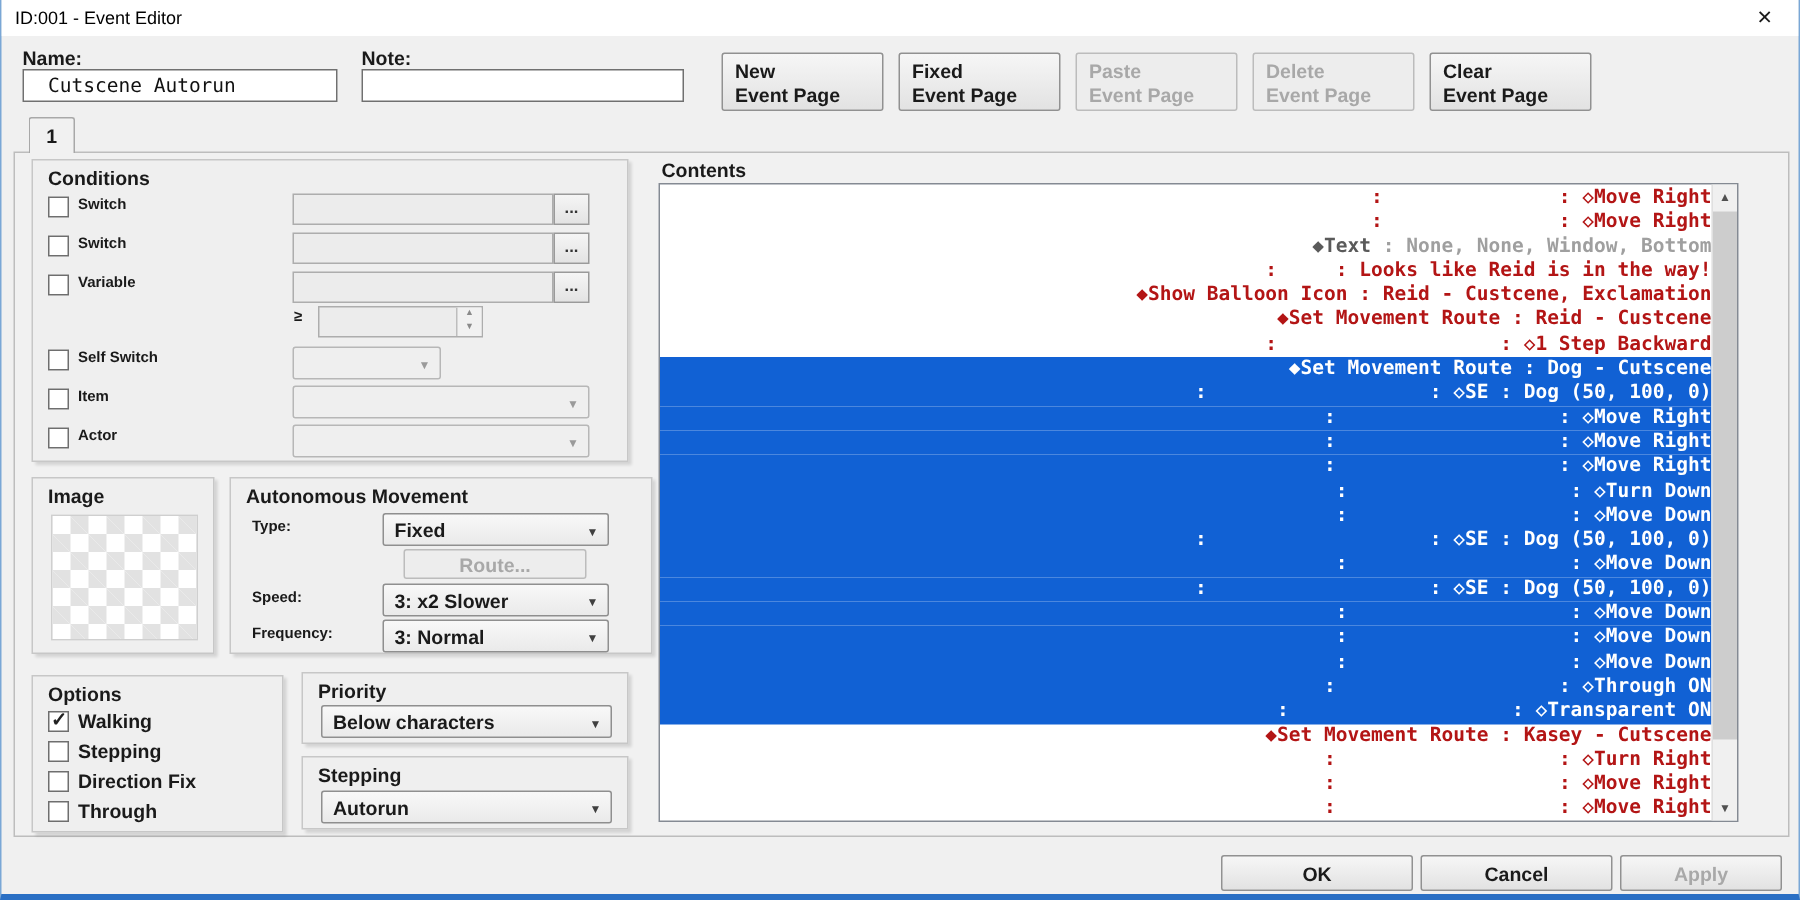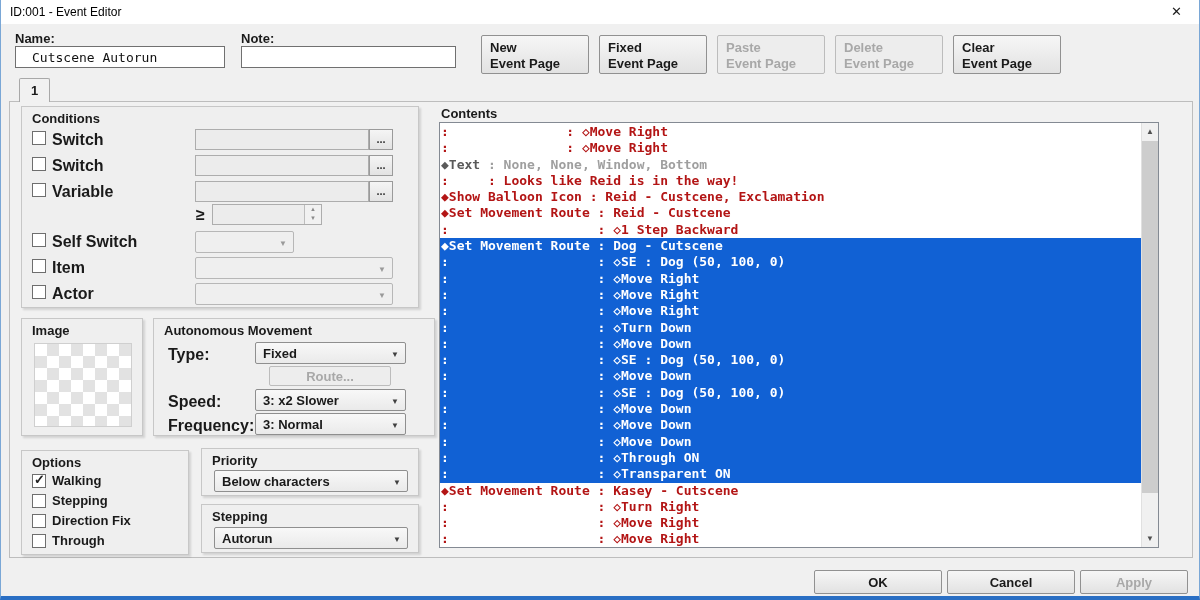--- a/index.html
+++ b/index.html
@@ -9,21 +9,21 @@
   }
   html,body{ width:1200px; height:600px; overflow:hidden; }
   body{ font-family:"Liberation Sans",sans-serif; background:#fff; }
   .window{ position:relative; width:1200px; height:600px; background:#f0f0f0;
     border-left:1px solid #7aa7d6; border-right:1px solid #7aa7d6; border-bottom:4px solid #2a6fc4; overflow:hidden;}
   .titlebar{ position:absolute; left:0; top:0; width:100%; height:24px; background:#ffffff; }
   .title{ position:absolute; left:9px; top:0; line-height:24px; font-size:12px; color:#000; }
   .close-btn{ position:absolute; right:0; top:0; width:45px; height:24px; text-align:center; line-height:24px; font-size:13px; color:#1a1a1a; cursor:default; }
 
   .lbl{ position:absolute; font-size:13px; font-weight:bold; color:#1a1a1a; }
-  .lblr{ position:absolute; font-size:16px; font-weight:bold; color:#1a1a1a; }
+  .lblr{ position:absolute; font-size:10px; font-weight:bold; color:#1a1a1a; }
   .input{ position:absolute; background:#fff; border:1px solid #707070; font:13px "DejaVu Sans Mono","DejaVu Sans",monospace; padding:2px 16px; color:#111; }
 
   .page-btns{ position:absolute; left:480px; top:35px; display:flex; gap:10px;border-radius:10px; }
   .pbtn{ width:108px; height:39px; background:linear-gradient(#f6f6f6,#e2e2e2); border:1px solid #919191; border-radius:2px;
     text-align:left; padding:3px 0 0 8px; font-family:inherit; font-weight:bold; font-size:13px; line-height:16px; color:#1a1a1a; }
   .pbtn.disabled{ color:#a8a8a8; background:#ededed; border-color:#bcbcbc; }
 
   .tab{ position:absolute; left:18px; top:78px; width:31px; height:24px; background:#f1f1f1; border:1px solid #a8a8a8; border-bottom:0;
     border-radius:2px 2px 0 0; text-align:center; font-weight:bold; font-size:13px; line-height:23px; z-index:2; color:#1a1a1a;}
   .panel{ position:absolute; left:8px; top:101px; width:1184px; height:457px; background:#f1f1f1; border:1px solid #bdbdbd; }
@@ -55,21 +55,21 @@
     font-family:inherit; font-size:13px; font-weight:bold; color:#1a1a1a; text-align:center; }
   .btn.disabled{ color:#a8a8a8; background:#ededed; border-color:#bcbcbc; }
 
   .checker{ position:absolute; background-color:#fff;
     background-image:linear-gradient(45deg,#e2e2e2 25%,transparent 25%,transparent 75%,#e2e2e2 75%),
                      linear-gradient(45deg,#e2e2e2 25%,transparent 25%,transparent 75%,#e2e2e2 75%);
     background-size:24px 24px; background-position:0 0,12px 12px; border:1px solid #cfcfcf; }
 
   .contents-list{ position:absolute; left:438px; top:122px; width:720px; height:426px; background:#fff; border:1px solid #848a93; overflow:hidden; }
   .rows{ position:absolute; left:0; top:1px; right:17px; }
-  .crow{ height:16.3px; line-height:16.3px; white-space:pre; font:bold 13px "DejaVu Sans Mono","DejaVu Sans",monospace; padding-left:1px; overflow:hidden; }
+  .crow{ height:16.3px; line-height:16.3px; white-space:pre; font:bold 13px "DejaVu Sans Mono","DejaVu Sans",monospace; padding-left:17px; overflow:hidden;text-align:right; }
   .crow.sel{ background:var(--sel-blue); }
   .crow.sel span{ color:var(--sel-text) !important; }
   .seg-red{ color:var(--cmd-red); } .seg-gray{ color:var(--param-gray); } .seg-dark{ color:var(--cmd-dark); }
 
   .vscroll{ position:absolute; right:0; top:0; width:17px; height:100%; background:#f0f0f0; border-left:1px solid #e0e0e0; }
   .sarrow{ position:absolute; left:0; width:16px; height:17px; text-align:center; font-size:8px; color:#505050; line-height:17px; background:#f0f0f0; }
   .sarrow.up{ top:0; } .sarrow.down{ bottom:0; }
   .sthumb{ position:absolute; left:0; top:18px; width:16px; height:352px; background:#cdcdcd; }
 
   .fbtn{ position:absolute; height:24px; background:linear-gradient(#f6f6f6,#e2e2e2); border:1px solid #919191; border-radius:2px;

